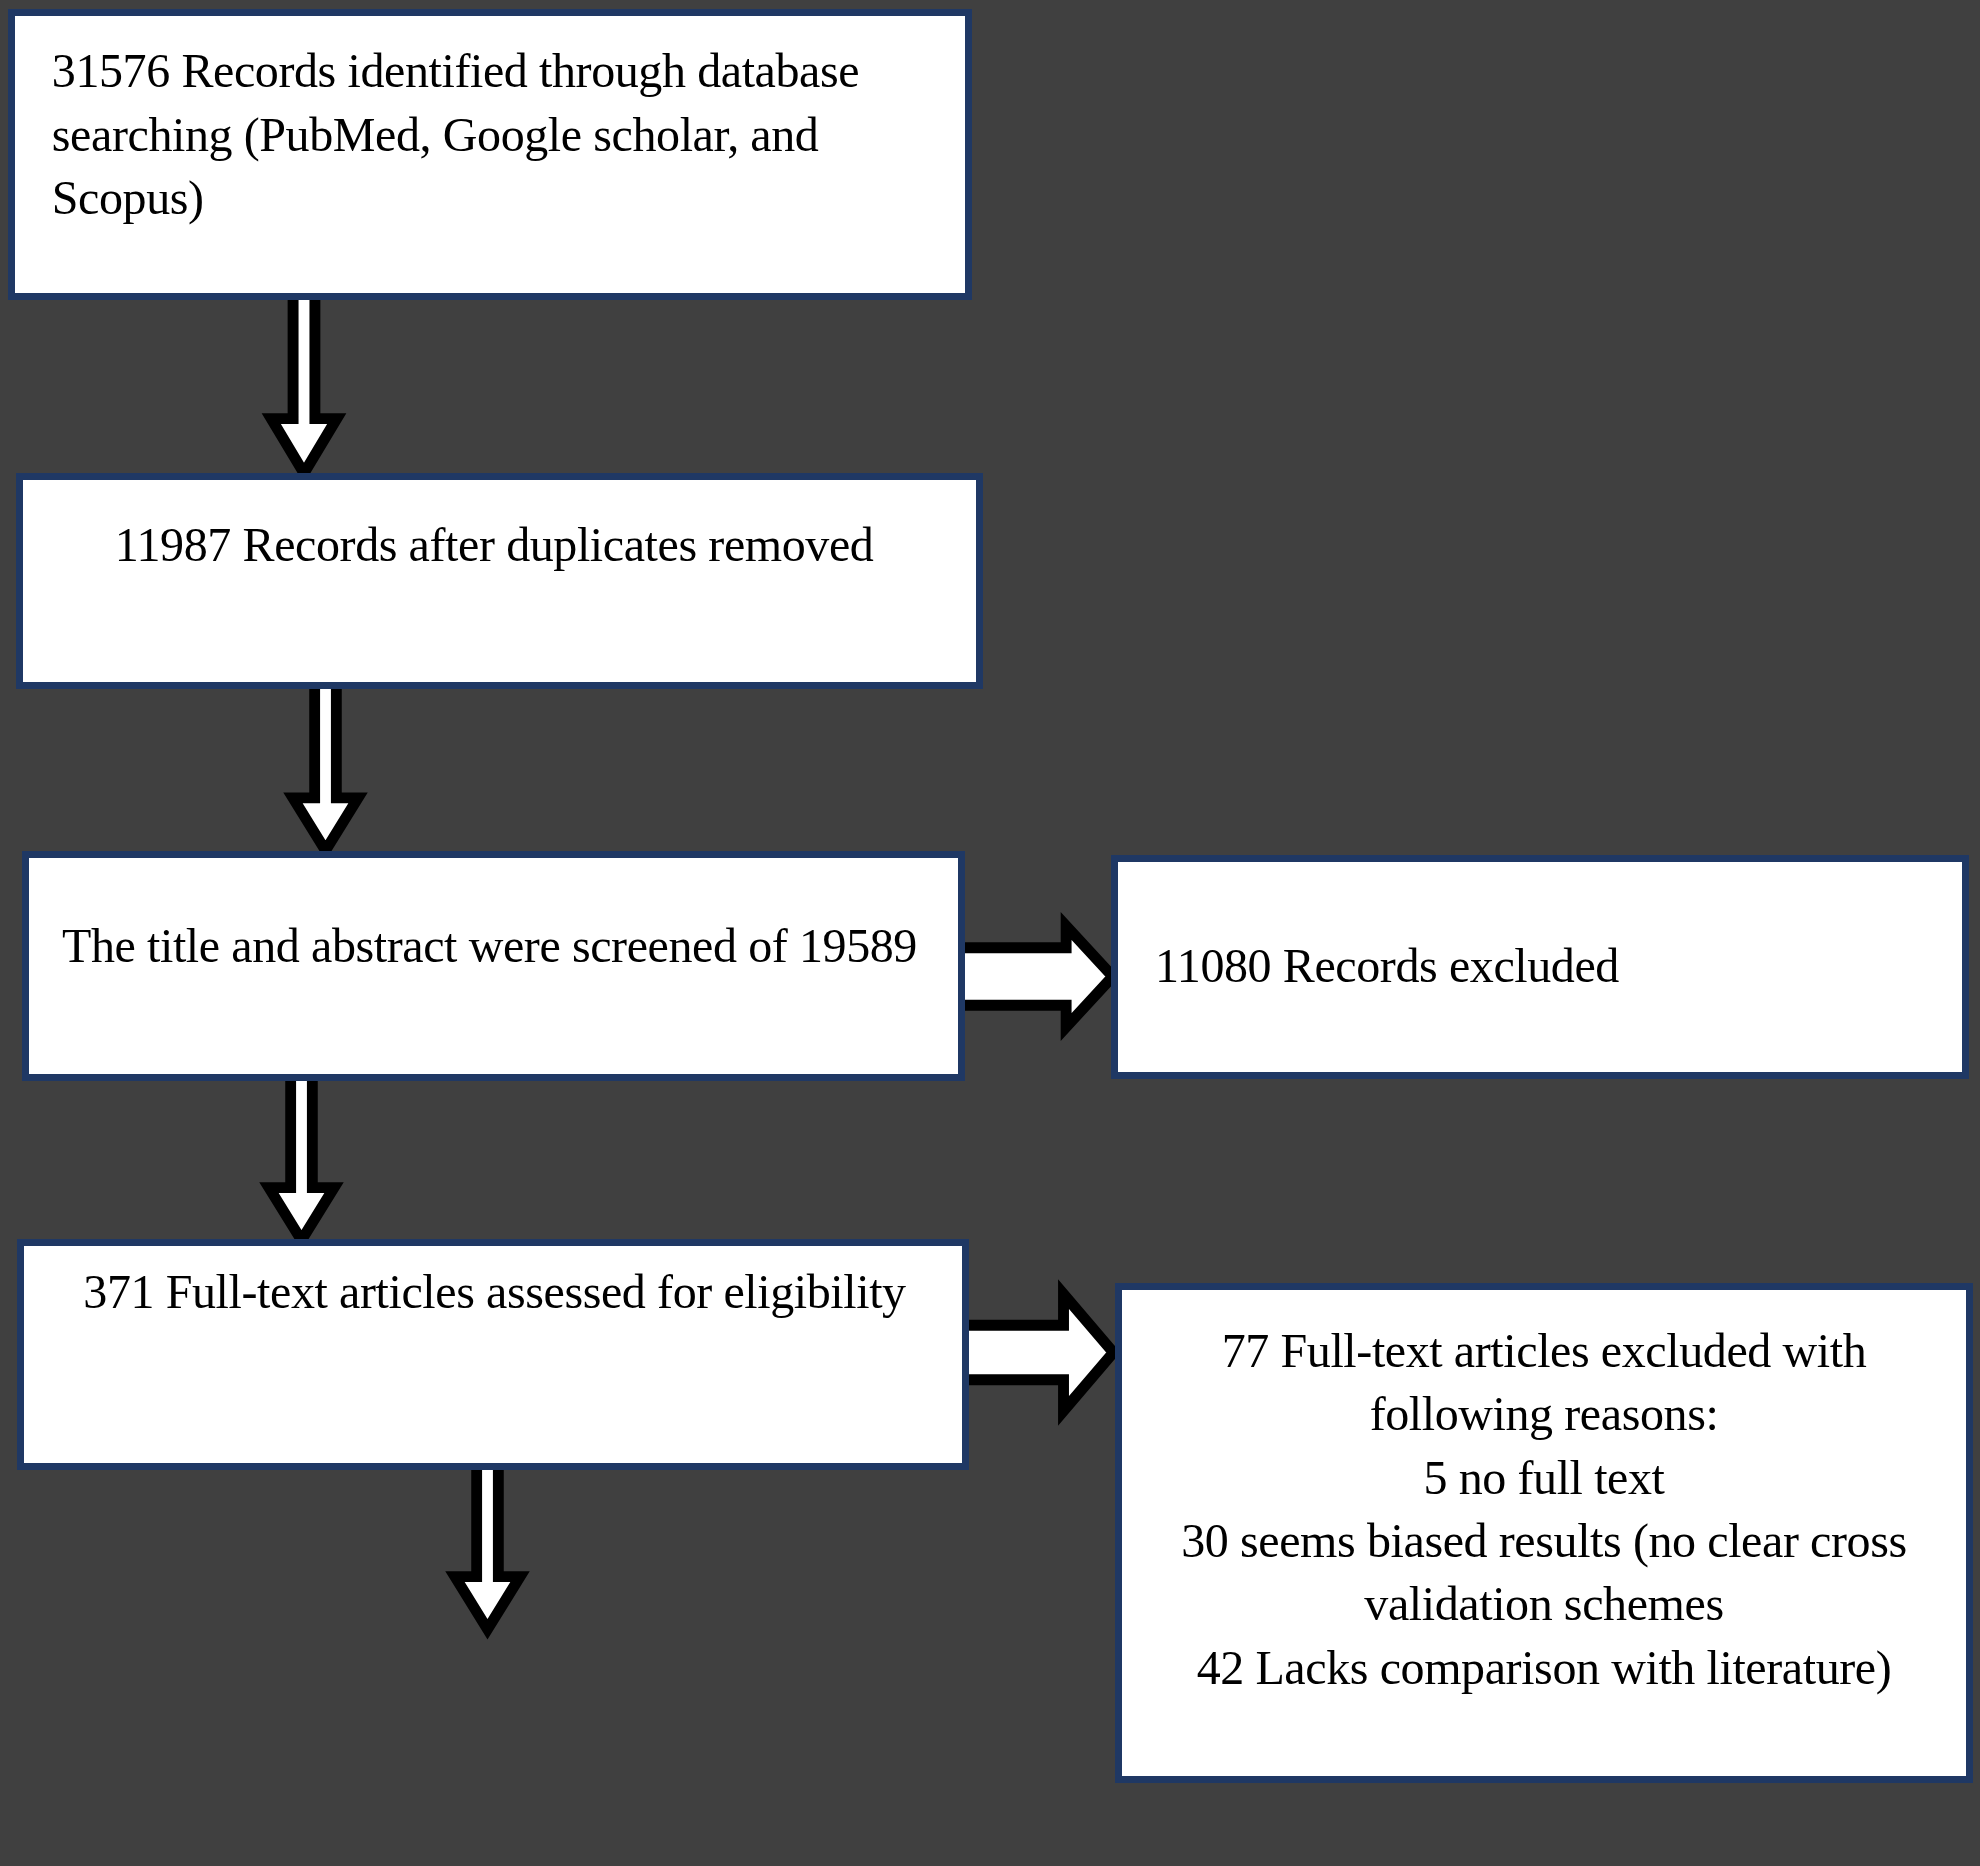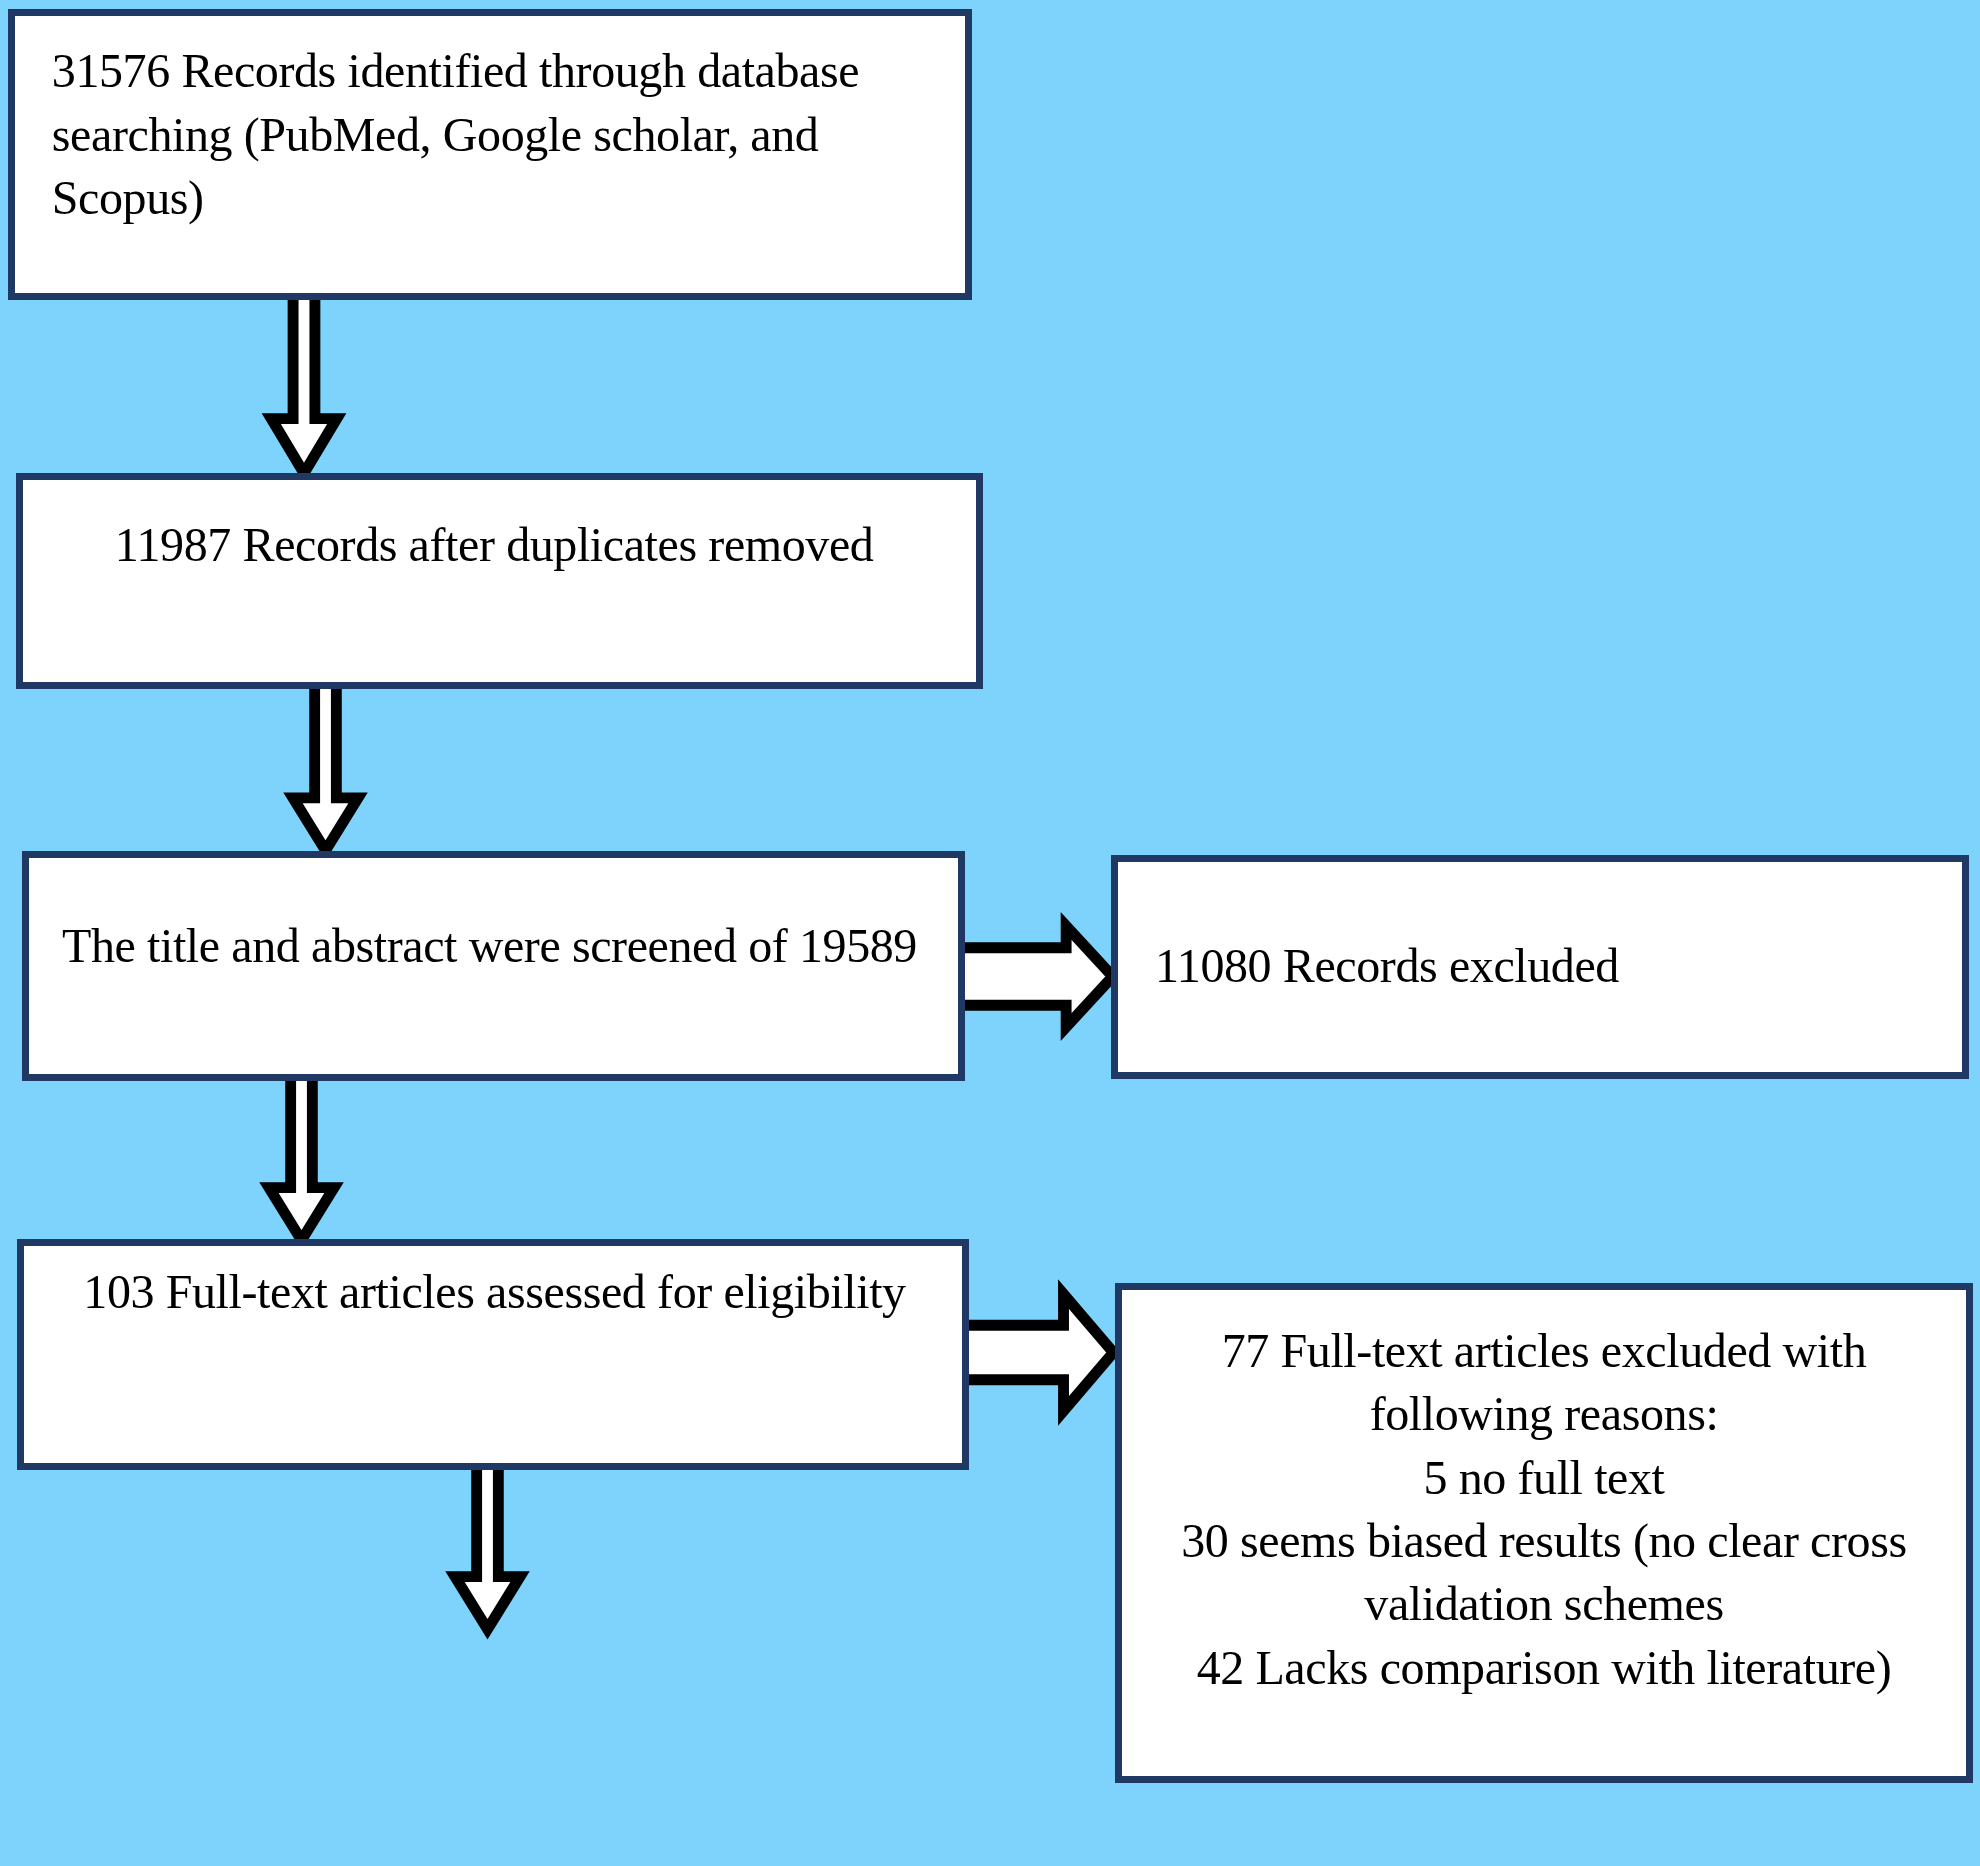--- a/index.html
+++ b/index.html
@@ -8,21 +8,21 @@
     padding: 0;
     background: #ffffff;
   }
   body {
     font-family: "Liberation Serif", "DejaVu Serif", serif;
   }
   #canvas {
     position: relative;
     width: 1981px;
     height: 1866px;
-    background: #7dd3fc;
+    background: #404040;
     overflow: hidden;
   }
   .box {
     position: absolute;
     box-sizing: border-box;
     background: #ffffff;
     border: 7.8px solid var(--edge, #1F3864);
     display: flex;
     flex-direction: column;
     z-index: 2;
@@ -110,21 +110,21 @@
     <div class="box-text">11080 Records excluded</div>
   </div>
 
   <div class="arrow" id="arrow-3-4">
     <svg width="79" height="173" viewBox="0 0 102 222" xmlns="http://www.w3.org/2000/svg">
       <polygon points="37,0 65,0 65,146 93,146 51,214 9,146 37,146" fill="#FFFFFF" stroke="#000000" stroke-width="14" stroke-linejoin="miter"></polygon>
     </svg>
   </div>
 
   <div class="box" id="box-fulltext-assessed" style="--edge: #1F3864;">
-    <div class="box-text">103 Full-text articles assessed for eligibility</div>
+    <div class="box-text">371 Full-text articles assessed for eligibility</div>
   </div>
 
   <div class="arrow" id="arrow-fulltext-excluded">
     <svg width="165" height="117" viewBox="0 0 212 150" xmlns="http://www.w3.org/2000/svg">
       <polygon points="0,40 142,40 142,0 206,75 142,150 142,110 0,110" fill="#FFFFFF" stroke="#000000" stroke-width="14" stroke-linejoin="miter"></polygon>
     </svg>
   </div>
 
   <div class="box" id="box-fulltext-excluded" style="--edge: #1F3864;">
     <div class="box-text">77 Full-text articles excluded with following reasons:

